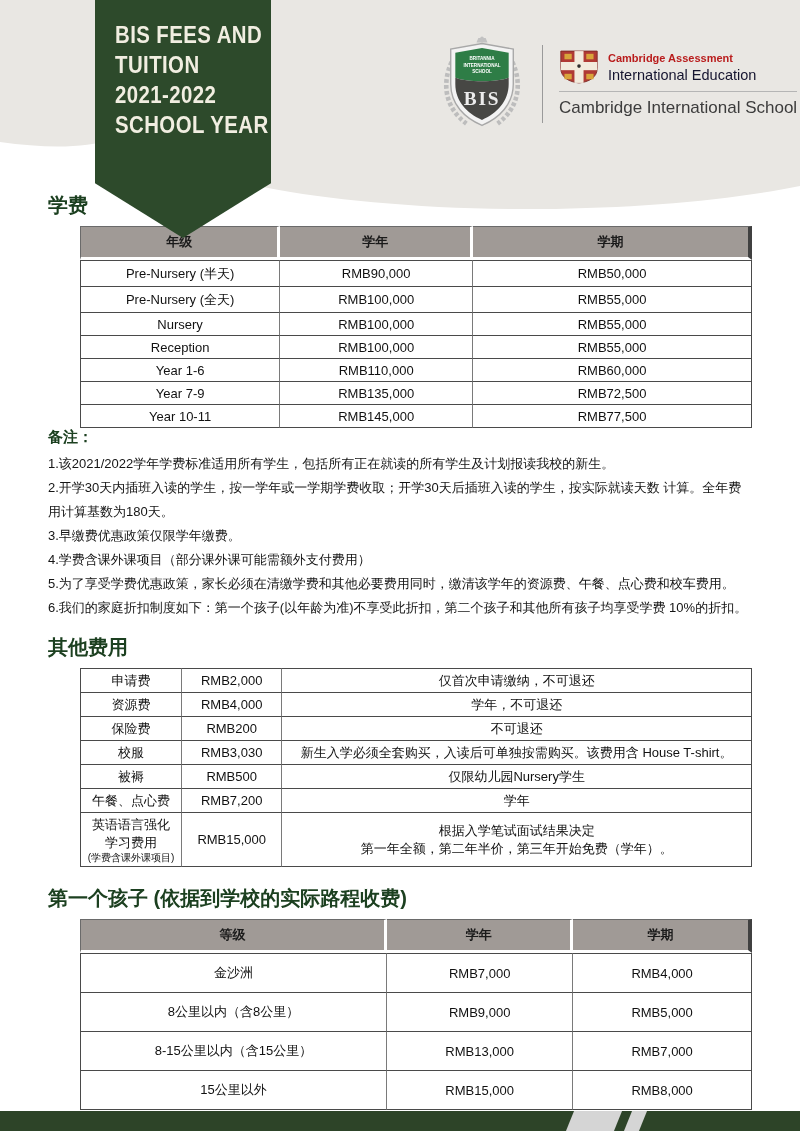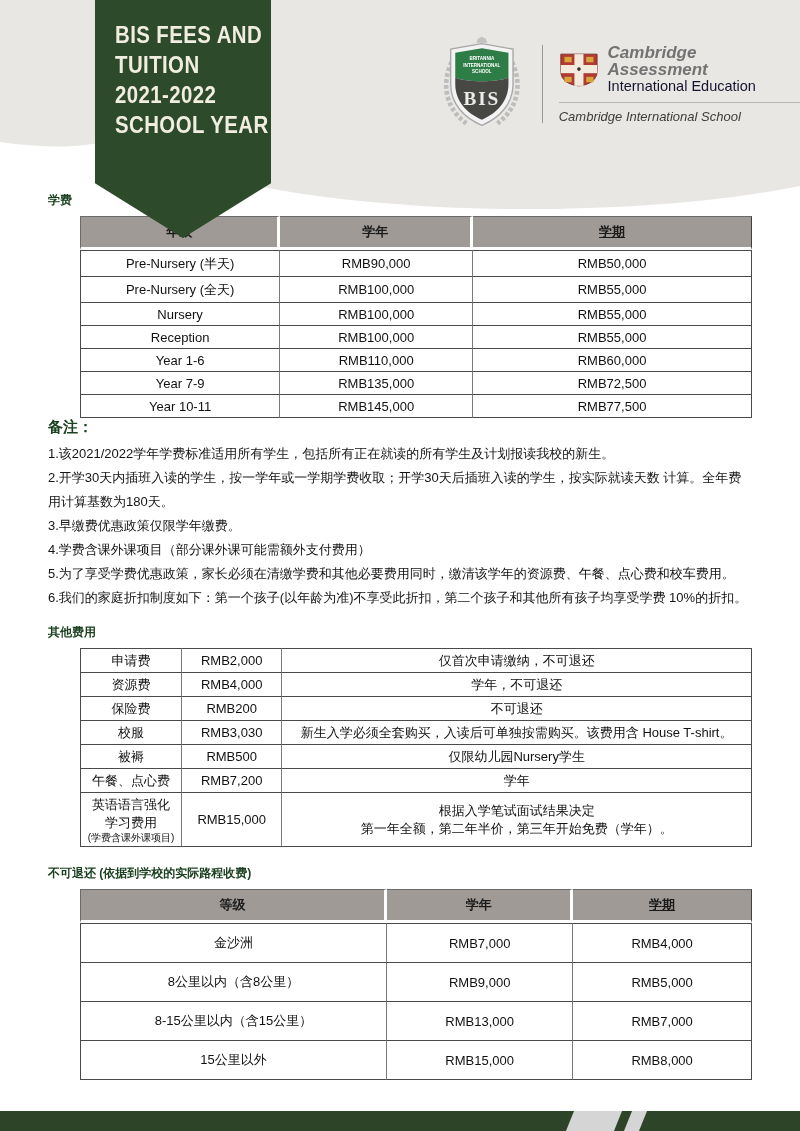--- a/index.html
+++ b/index.html
@@ -18,45 +18,45 @@
     z-index:3;box-sizing:border-box;padding:20px 0 0 20px;
   }
   .ribbon-line{
     color:#f1eee1;font-weight:700;font-size:24px;line-height:30px;
     letter-spacing:.5px;transform:scaleX(.85);transform-origin:left center;
     white-space:nowrap;
   }
   .logo-area{position:absolute;top:36px;left:436px;display:flex;align-items:center;z-index:2;}
   .logo-divider{width:1px;height:78px;background:#9a9a9a;margin:0 16px 0 14px;}
   .cam-top{display:flex;align-items:center;gap:9px;}
-  .cam-line1{font-weight:700;font-size:17px;color:#737373;line-height:17px;font-style:italic;}
+  .cam-line1{font-weight:700;font-size:11px;color:#b91c1c;line-height:17px;}
   .cam-line2{font-size:14.5px;color:#15142f;line-height:17px;}
   .cam-hr{height:1px;background:#b5b5b5;margin:7px 0 6px 0;}
-  .cam-line3{font-size:13px;color:#3c3c3c;font-style:italic;}
+  .cam-line3{font-size:17px;color:#3c3c3c;}
   
   .content{padding:0 48px;margin-top:-16px;position:relative;z-index:1;}
-  .sec-heading{font-size:12px;font-weight:700;color:#1c4020;margin:0 0 7px 0;}
+  .sec-heading{font-size:20px;font-weight:700;color:#1c4020;margin:0 0 7px 0;}
   table{border-spacing:0;width:100%;table-layout:fixed;padding-left:32px;}
   td{font-size:13px;text-align:center;vertical-align:middle;}
   
   tbody td{
     border-bottom:1px solid #4a4a4a;border-right:1px solid #7a7a7a;
     background:#fff;padding:4px 6px;
   }
   tbody td:first-child{border-left:1px solid #4a4a4a;}
   tbody td:last-child{border-right:1px solid #4a4a4a;}
   tbody tr:first-child td{border-top:1px solid #4a4a4a;margin-top:48px;}
   
   thead td{
     background:#a09a96;font-weight:700;color:#1a1a1a;padding:6px 6px;
     border-top:1px solid #6a6a6a;border-bottom:3px solid #ffffff;
   }
   thead td:not(:last-child){border-right:3px solid #ffffff;}
   thead td:first-child{border-left:1px solid #6a6a6a;}
-  thead td:last-child{border-right:1px solid #404040;text-decoration:underline;}
+  thead td:last-child{border-right:4px solid #404040;}
   .pre{white-space:pre-line;}
   .notes{margin:5px 0 11px 0;padding:0;list-style:none;}
   .notes li{font-size:13px;line-height:24px;color:#141414;}
   .note-heading{font-size:15px;font-weight:700;color:#1c4020;margin:0 0 2px 0;}
   .sublabel{display:block;font-size:10px;line-height:12px;}
   .bus-table tbody td{padding:10px 6px;}
   .tuition-table tbody td{padding:3.5px 6px;}
   .other-table tbody td{padding:2.5px 6px;}
   
   .footer-bar{position:absolute;left:0;bottom:0;width:800px;height:20px;background:#2d4428;overflow:visible;}
@@ -230,21 +230,21 @@
       <tr>
         <td><span class="pre">英语语言强化
 学习费用</span><span class="sublabel">(学费含课外课项目)</span></td>
         <td>RMB15,000</td>
         <td class="pre">根据入学笔试面试结果决定
 第一年全额，第二年半价，第三年开始免费（学年）。</td>
       </tr>
     </tbody>
   </table>
 
-  <div class="sec-heading mt18">不可退还 (依据到学校的实际路程收费)</div>
+  <div class="sec-heading mt18">第一个孩子 (依据到学校的实际路程收费)</div>
 
   <table class="bus-table">
     <colgroup>
         <col style="width:45.7%">
         <col style="width:27.7%">
         <col style="width:26.6%">
       </colgroup>
     <thead>
       <tr>
         <td>等级</td>

